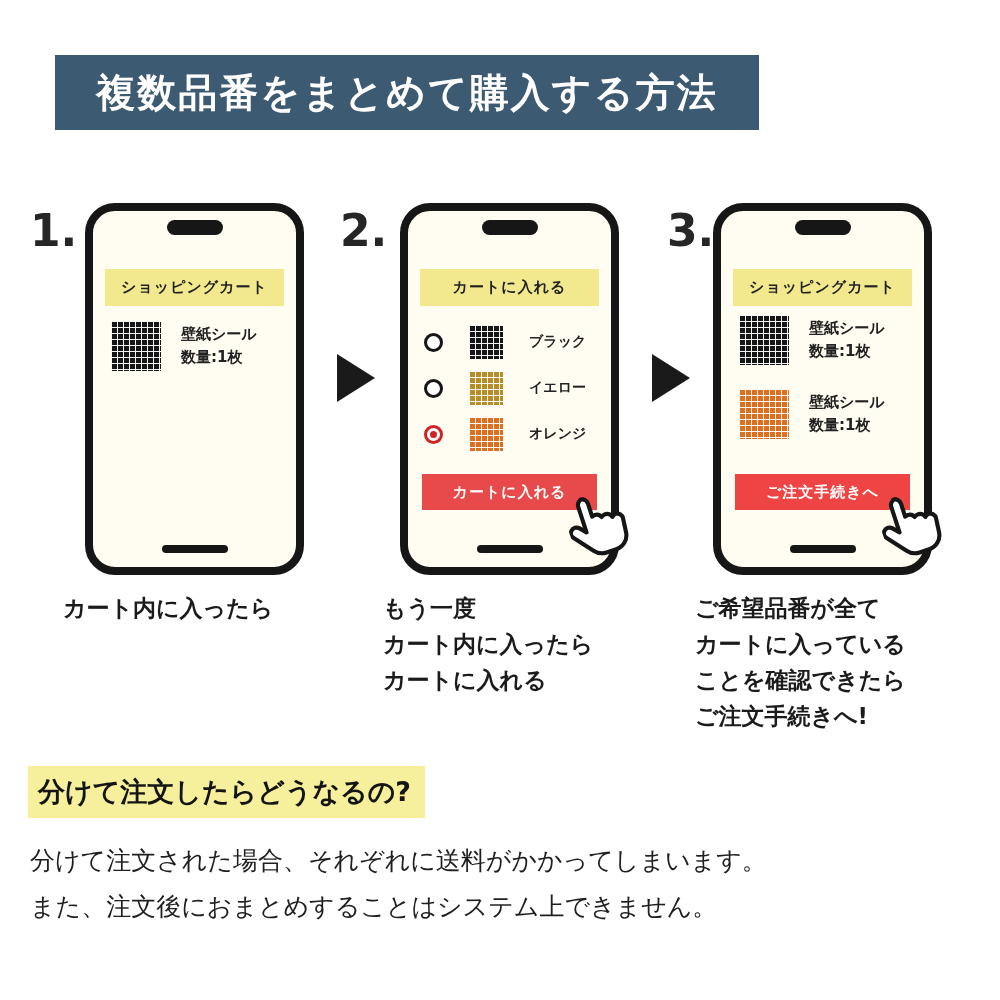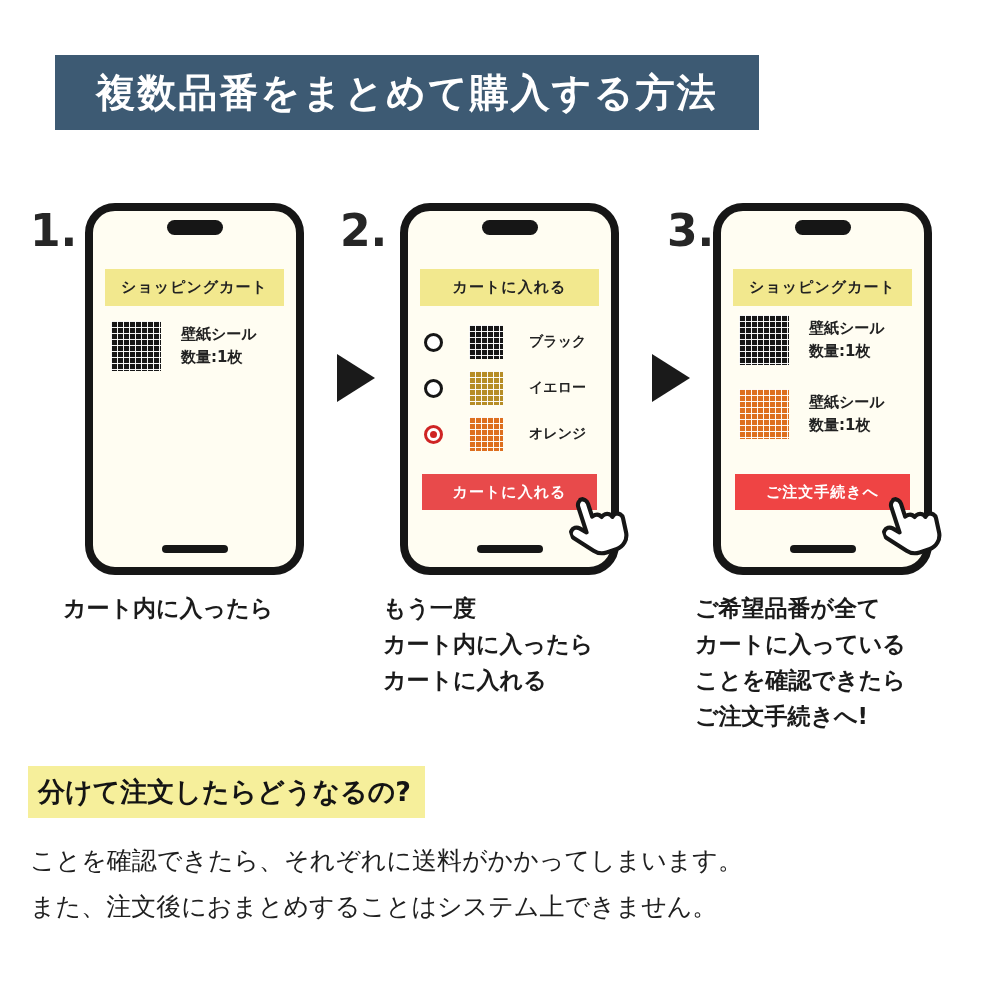--- a/index.html
+++ b/index.html
@@ -219,17 +219,17 @@
   </div>
   <div class="caption" style="left:695px">
     <div>ご希望品番が全て</div>
     <div>カートに入っている</div>
     <div>ことを確認できたら</div>
     <div>ご注文手続きへ!</div>
   </div>
 
   <div class="footer-heading">分けて注文したらどうなるの?</div>
   <div class="footer-body">
-    <div>ことを確認できたら、それぞれに送料がかかってしまいます。</div>
+    <div>分けて注文された場合、それぞれに送料がかかってしまいます。</div>
     <div>また、注文後におまとめすることはシステム上できません。</div>
   </div>
 
 </div>
 
 </body></html>

